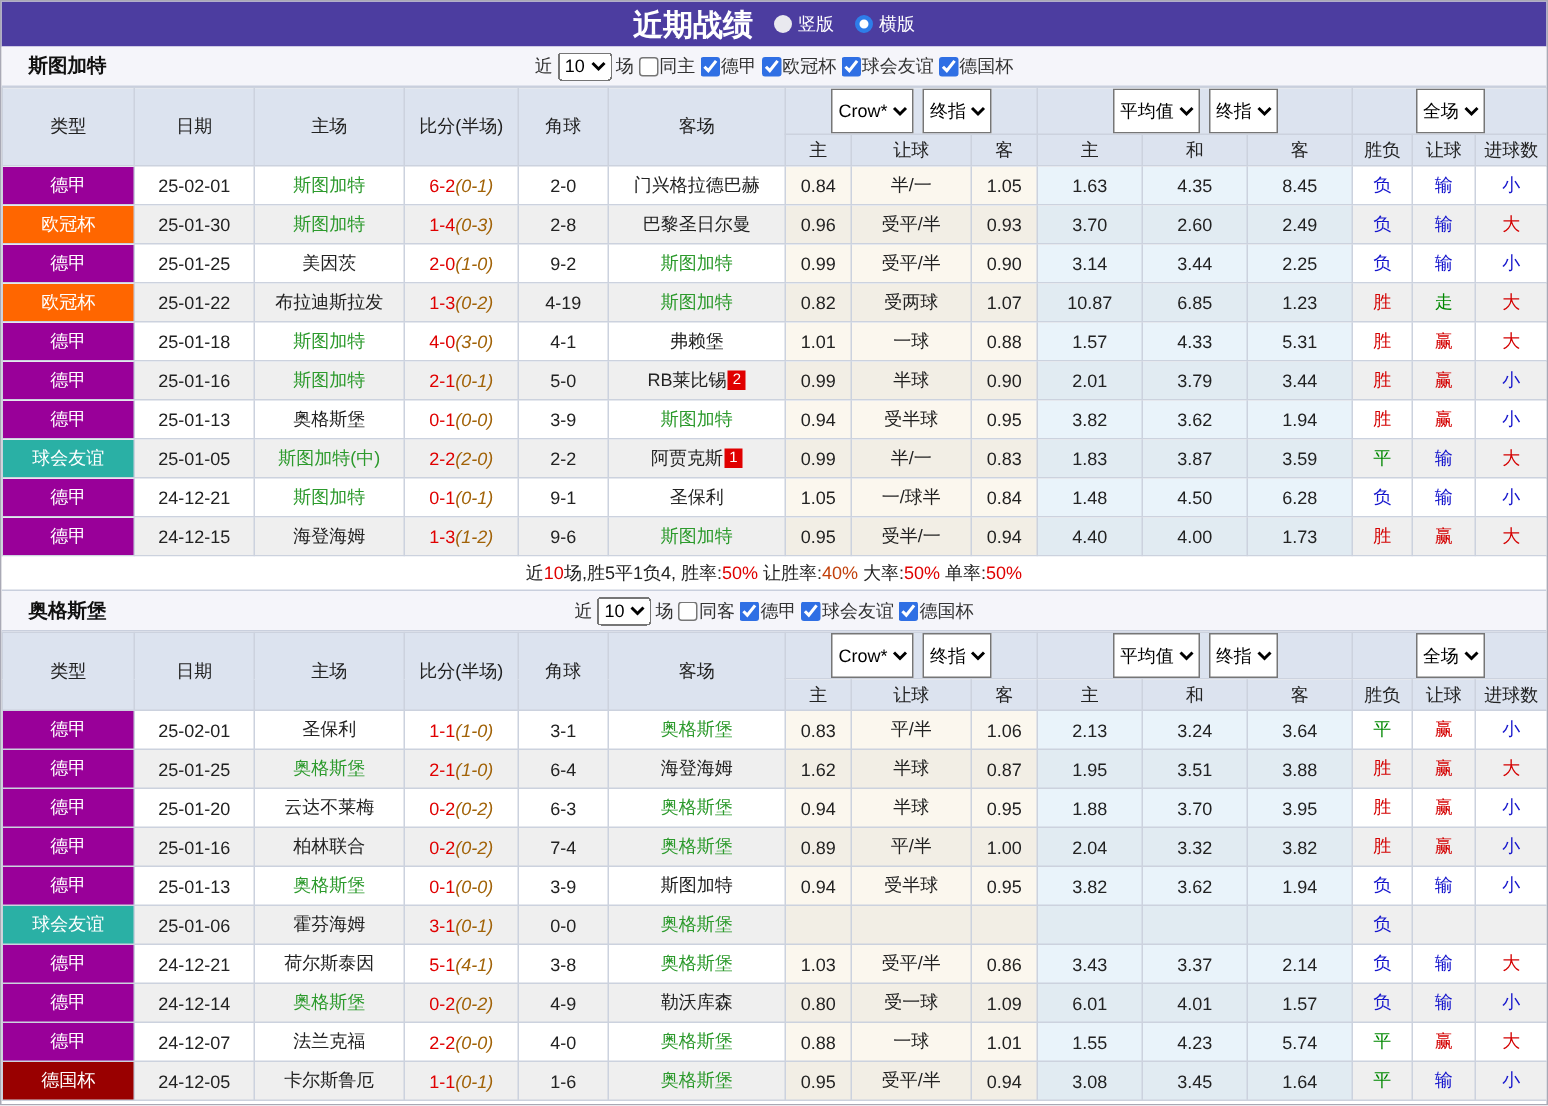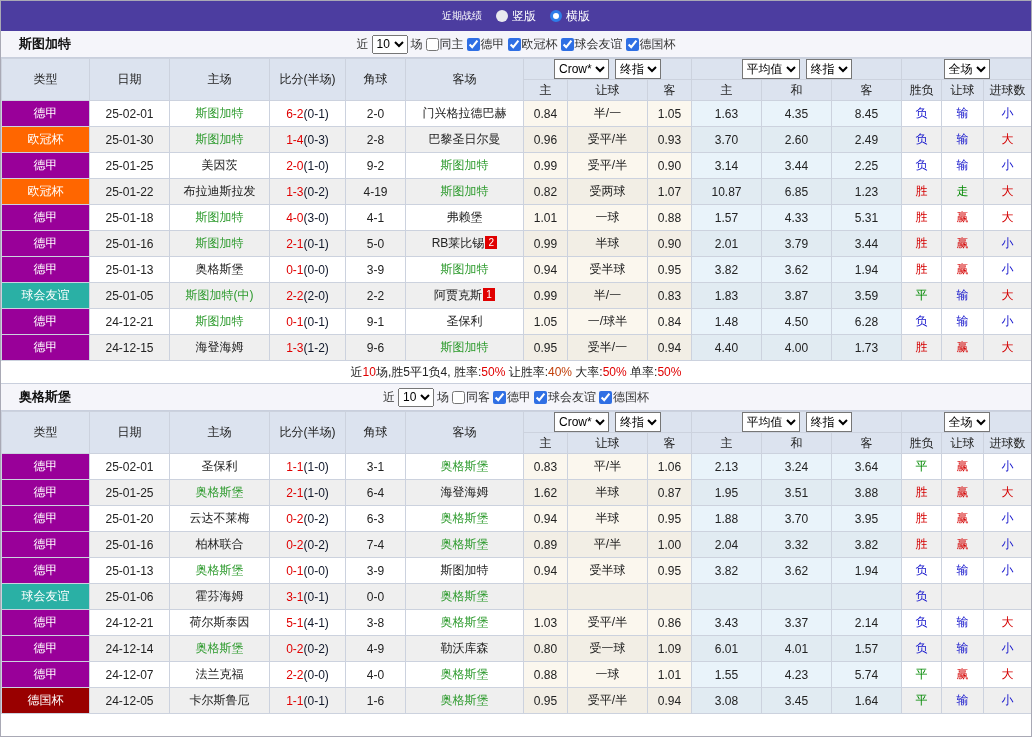--- a/index.html
+++ b/index.html
@@ -1,51 +1,51 @@
 <!DOCTYPE html>
 <html><head>
 <meta charset="utf-8">
 <style>
   * { box-sizing: border-box; margin: 0; padding: 0; }
   body { font-family: "Liberation Sans", "DejaVu Sans", sans-serif; background:#fff; }
   .container { width:1032px; height:737px; border:1px solid #a9a9b5; overflow:hidden; background:#fff; }
 
   
   .title-bar { height:30px; background:#4c3da0; color:#fff; display:flex; align-items:center; justify-content:center; gap:14px; }
-  .title-bar .page-title { font-size:10px; font-weight:normal; }
+  .title-bar .page-title { font-size:20px; font-weight:bold; }
   .radio-group { display:flex; align-items:center; gap:14px; }
   .radio-item { display:flex; align-items:center; gap:4px; font-size:12px; color:#fff; cursor:pointer; }
   .radio-dot { width:12px; height:12px; border-radius:50%; background:#e9e9ef; display:inline-block; }
   .radio-ring { width:12px; height:12px; border-radius:50%; background:#fff; border:3px solid #2e7de9; display:inline-block; }
 
   
   .section-bar { height:27px; background:#f5f5fa; border-bottom:1px solid #c9cfdd; position:relative; display:flex; align-items:center; justify-content:center; }
   .team-name { position:absolute; left:18px; font-size:13px; font-weight:bold; color:#111; }
   .filter { display:flex; align-items:center; gap:3px; font-size:12px; color:#333; }
   .filter select { font-size:12px; height:19px; }
   .filter label { display:flex; align-items:center; gap:1px; cursor:pointer; }
   .filter input[type=checkbox] { width:13px; height:13px; accent-color:#2f6fe4; }
 
   
   table { width:1030px; border-collapse:collapse; table-layout:fixed; }
   th, td { border:1px solid #ccd2de; text-align:center; vertical-align:middle; font-weight:normal; overflow:hidden; white-space:nowrap; }
   thead th { background:#dce3ef; font-size:12px; color:#222; height:21px; }
   thead .dd-cell { background:#dce3ef; }
   .dd-wrap { display:flex; justify-content:center; gap:6px; }
-  .dd-wrap select { font-size:12px; height:20px; background:#fff; }
+  .dd-wrap select { font-size:12px; height:30px; background:#fff; }
   tbody td { height:26px; font-size:12px; color:#222; background:#fff; }
   tbody tr.even td { background:#efefef; }
   tbody td.crow { background:#fbf7ee; }
   tbody tr.even td.crow { background:#f2eee5; }
   tbody td.avg { background:#e9f3fa; }
   tbody tr.even td.avg { background:#e1ebf2; }
   td.c-type { color:#fff; }
   td.c-team.hl { color:#2c9a2c; }
   td.c-score .ft { color:#e00000; }
-  td.c-score .ht { color:#0f172a; }
+  td.c-score .ht { color:#a16207;font-style:italic; }
   .card-badge { display:inline-block; min-width:12px; height:13px; line-height:13px; background:#e00000; color:#fff; font-size:10px; padding:0 1px; margin-left:1px; vertical-align:1px; }
 
   .summary { height:23px; line-height:22px; text-align:center; font-size:12px; color:#222; background:#fff; border-bottom:1px solid #c9cfdd; }
 </style>
 </head>
 <body>
 
 <div class="container">
 
   <div class="title-bar" style="background: rgb(76, 61, 160);">

